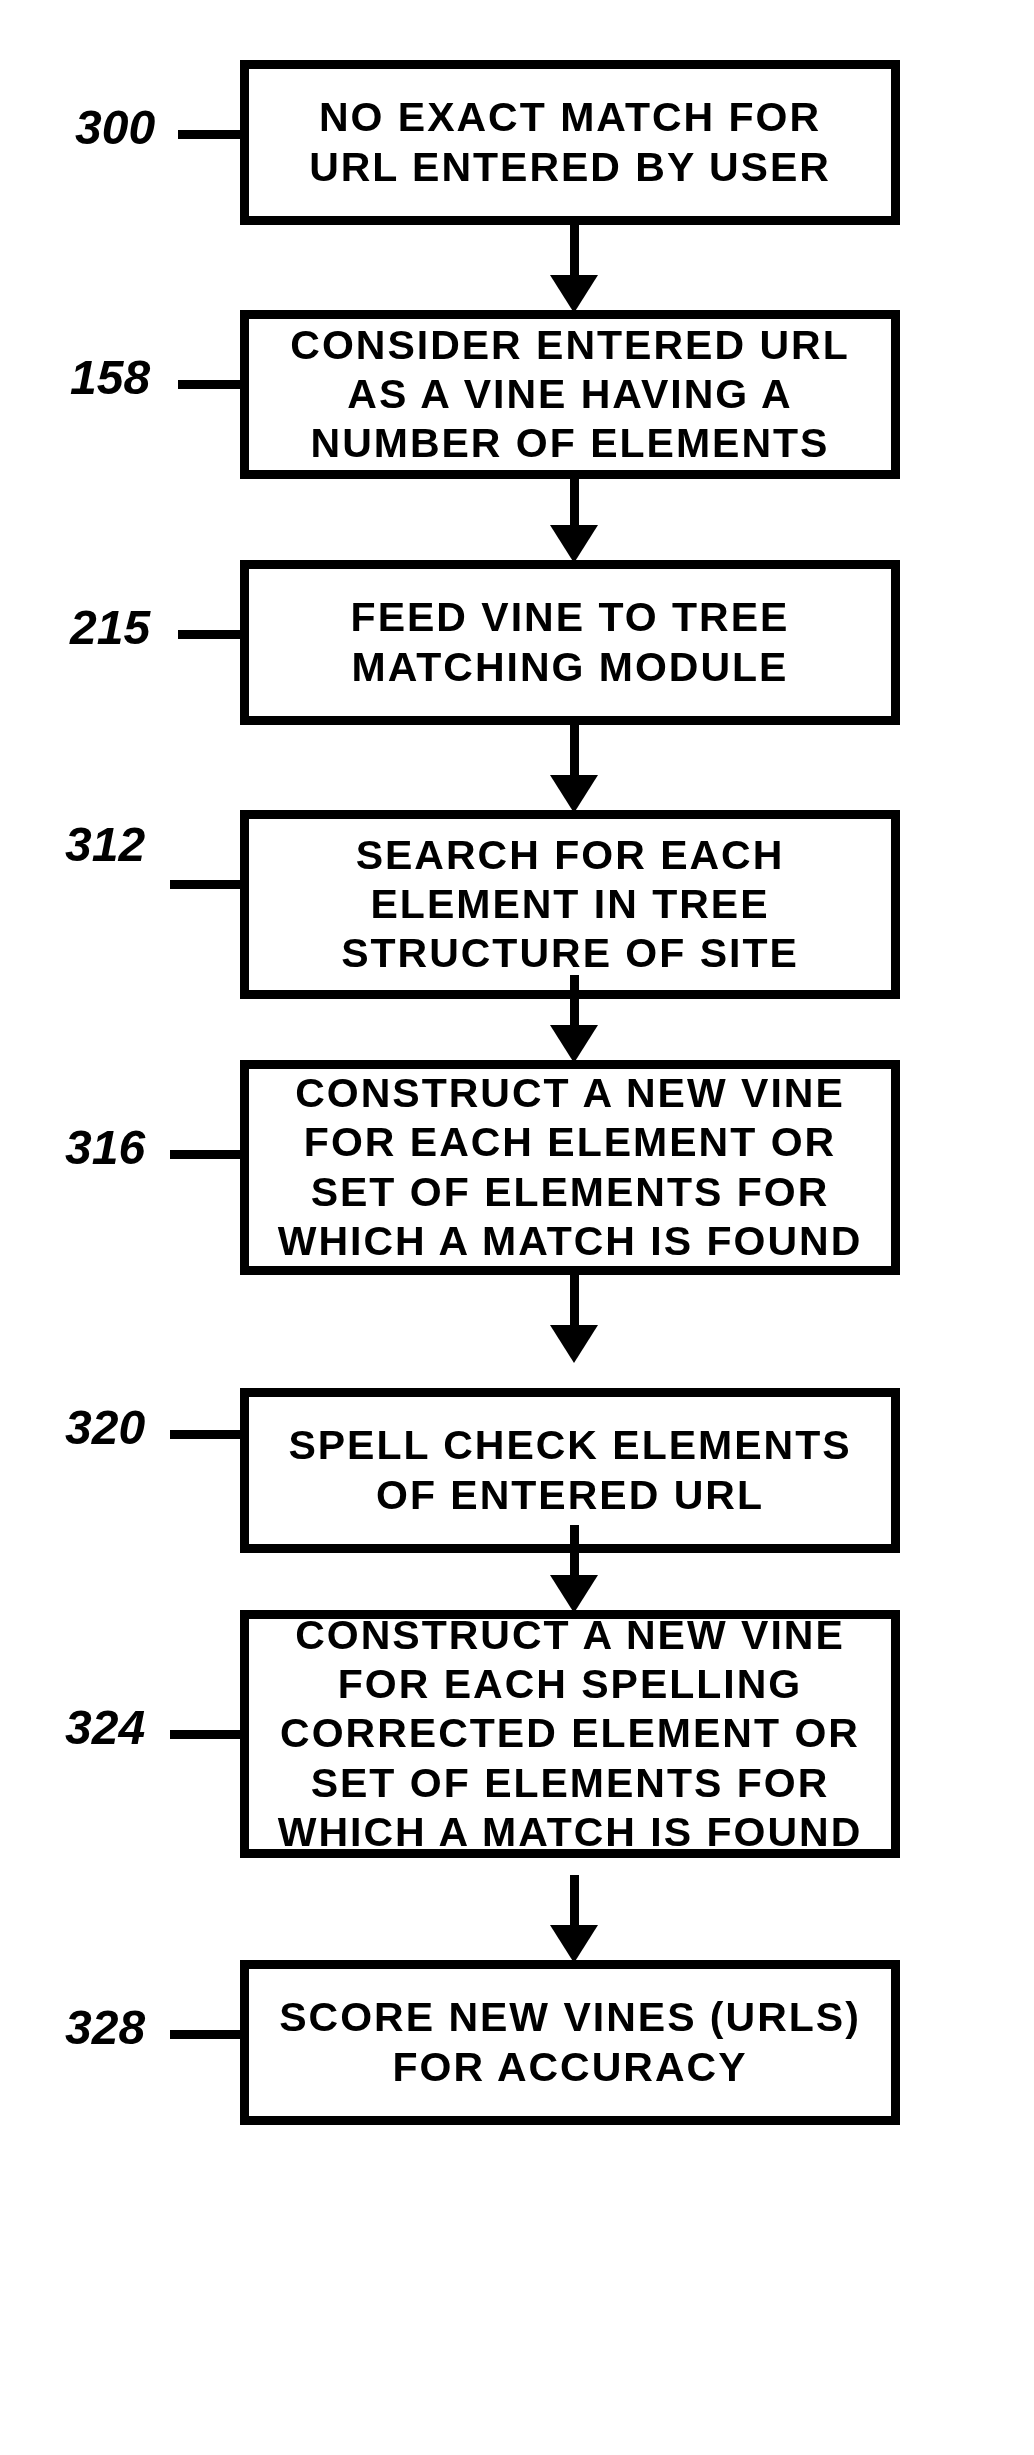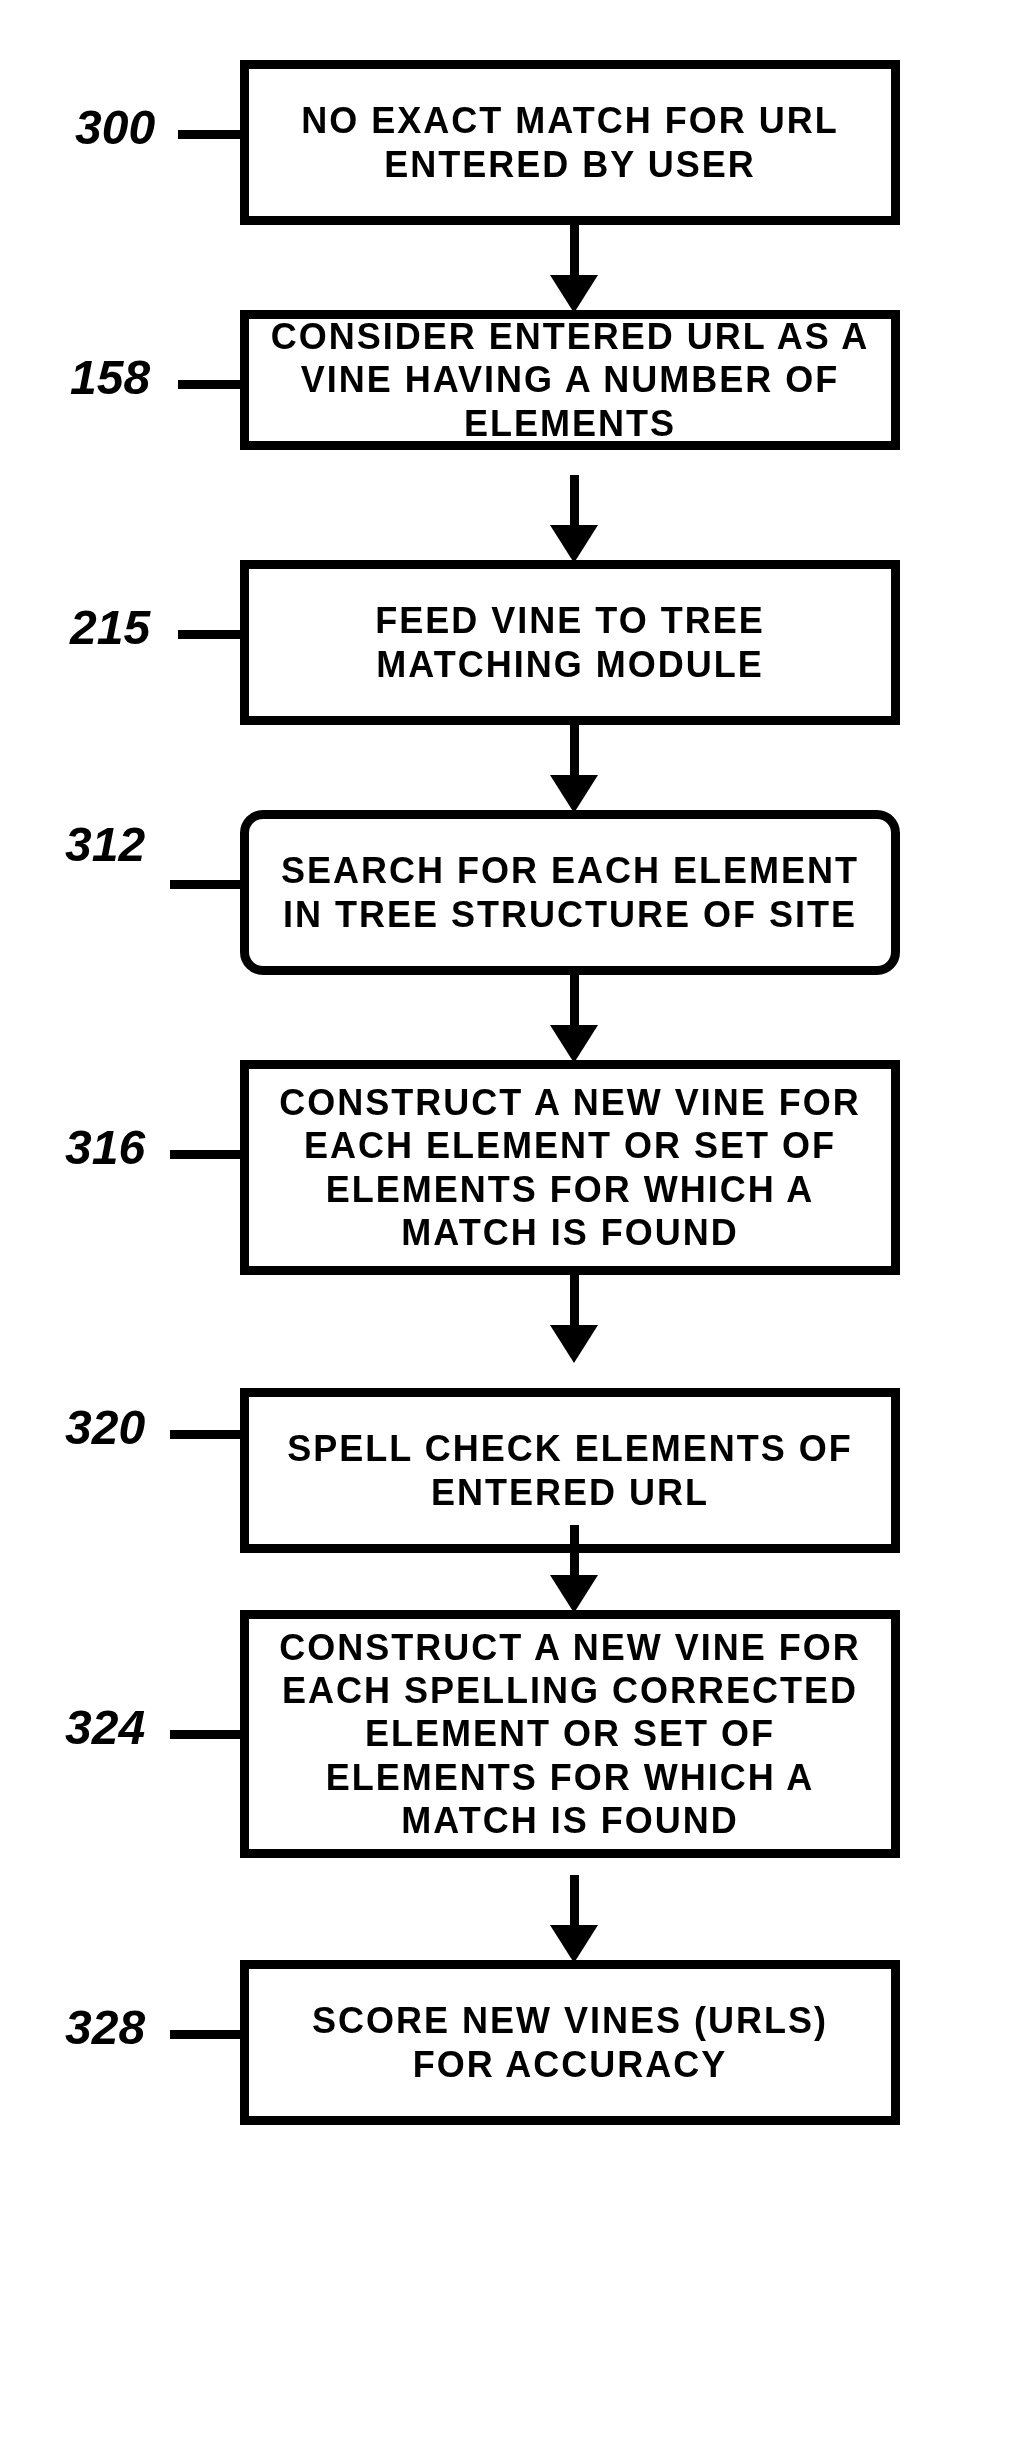--- a/index.html
+++ b/index.html
@@ -17,21 +17,21 @@
   position: absolute;
   left: 240px;
   width: 660px;
   border: 9px solid #000;
   background: #fff;
   display: flex;
   align-items: center;
   justify-content: center;
   text-align: center;
   font-weight: 900;
-  font-size: 36px;
+  font-size: 41px;
   line-height: 1.2;
   letter-spacing: 2px;
   font-stretch: condensed;
   text-transform: uppercase;
   padding: 8px 20px;
   box-sizing: border-box;
   font-family: "Arial Narrow", Arial, sans-serif;
 }
 .label {
   position: absolute;
@@ -70,39 +70,39 @@
   <div class="tick" style="top:130px; left:178px; width:62px;"></div>
   <div class="box" style="top:60px; height:165px;">
     <span>NO EXACT MATCH FOR URL ENTERED BY USER</span>
   </div>
 
   <div class="conn" style="top:225px; height:55px;"></div>
   <div class="arrowhead" style="top:275px;"></div>
 
   <div class="label" style="top:350px; left:70px;">158</div>
   <div class="tick" style="top:380px; left:178px; width:62px;"></div>
-  <div class="box" style="top:310px; height:140px;">
+  <div class="box" style="top:310px; height:169px;">
     <span>CONSIDER ENTERED URL AS A VINE HAVING A NUMBER OF ELEMENTS</span>
   </div>
 
   <div class="conn" style="top:475px; height:55px;"></div>
   <div class="arrowhead" style="top:525px;"></div>
 
   <div class="label" style="top:600px; left:70px;">215</div>
   <div class="tick" style="top:630px; left:178px; width:62px;"></div>
   <div class="box" style="top:560px; height:165px;">
     <span>FEED VINE TO TREE MATCHING MODULE</span>
   </div>
 
   <div class="conn" style="top:725px; height:55px;"></div>
   <div class="arrowhead" style="top:775px;"></div>
 
   <div class="label" style="top:817px; left:65px;">312</div>
   <div class="tick" style="top:880px; left:170px; width:70px;"></div>
-  <div class="box" style="top:810px; height:165px;border-radius:23px;">
+  <div class="box" style="top:810px; height:189px;">
     <span>SEARCH FOR EACH ELEMENT IN TREE STRUCTURE OF SITE</span>
   </div>
 
   <div class="conn" style="top:975px; height:55px;"></div>
   <div class="arrowhead" style="top:1025px;"></div>
 
   <div class="label" style="top:1120px; left:65px;">316</div>
   <div class="tick" style="top:1150px; left:170px; width:70px;"></div>
   <div class="box" style="top:1060px; height:215px;">
     <span>CONSTRUCT A NEW VINE FOR EACH ELEMENT OR SET OF ELEMENTS FOR WHICH A MATCH IS FOUND</span>

